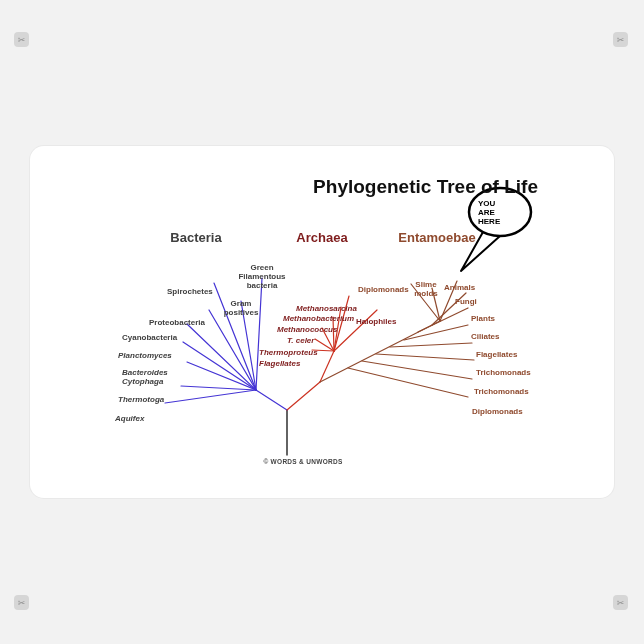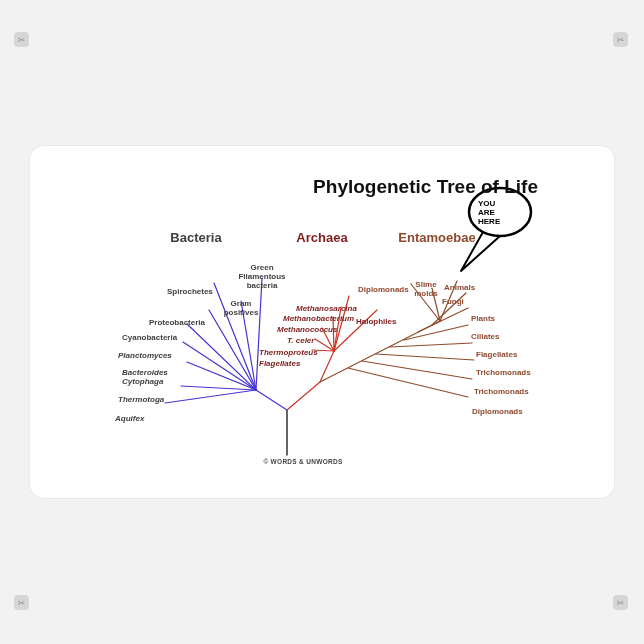--- a/index.html
+++ b/index.html
@@ -121,21 +121,21 @@
   <div class="lbl red it" style="left:277px;top:309px">Methanococcus</div>
   <div class="lbl red it" style="left:287px;top:320px">T. celer</div>
   <div class="lbl red it" style="left:259px;top:332px">Thermoproteus</div>
   <div class="lbl red it" style="left:259px;top:343px">Flagellates</div>
   <div class="lbl red" style="left:356px;top:301px">Halophiles</div>
 
   <div class="lbl brown" style="left:358px;top:269px">Diplomonads</div>
   <div class="lbl brown ctr" style="left:407px;top:264px;width:38px">Slime
 molds</div>
   <div class="lbl brown" style="left:444px;top:267px">Animals</div>
-  <div class="lbl brown" style="left:442px;top:281px">Fungi</div>
+  <div class="lbl brown" style="left:455px;top:281px">Fungi</div>
   <div class="lbl brown" style="left:471px;top:298px">Plants</div>
   <div class="lbl brown" style="left:471px;top:316px">Ciliates</div>
   <div class="lbl brown" style="left:476px;top:334px">Flagellates</div>
   <div class="lbl brown" style="left:476px;top:352px">Trichomonads</div>
   <div class="lbl brown" style="left:474px;top:371px">Trichomonads</div>
   <div class="lbl brown" style="left:472px;top:391px">Diplomonads</div>
 
   <div class="bubble-text">YOU
 ARE
 HERE</div>

